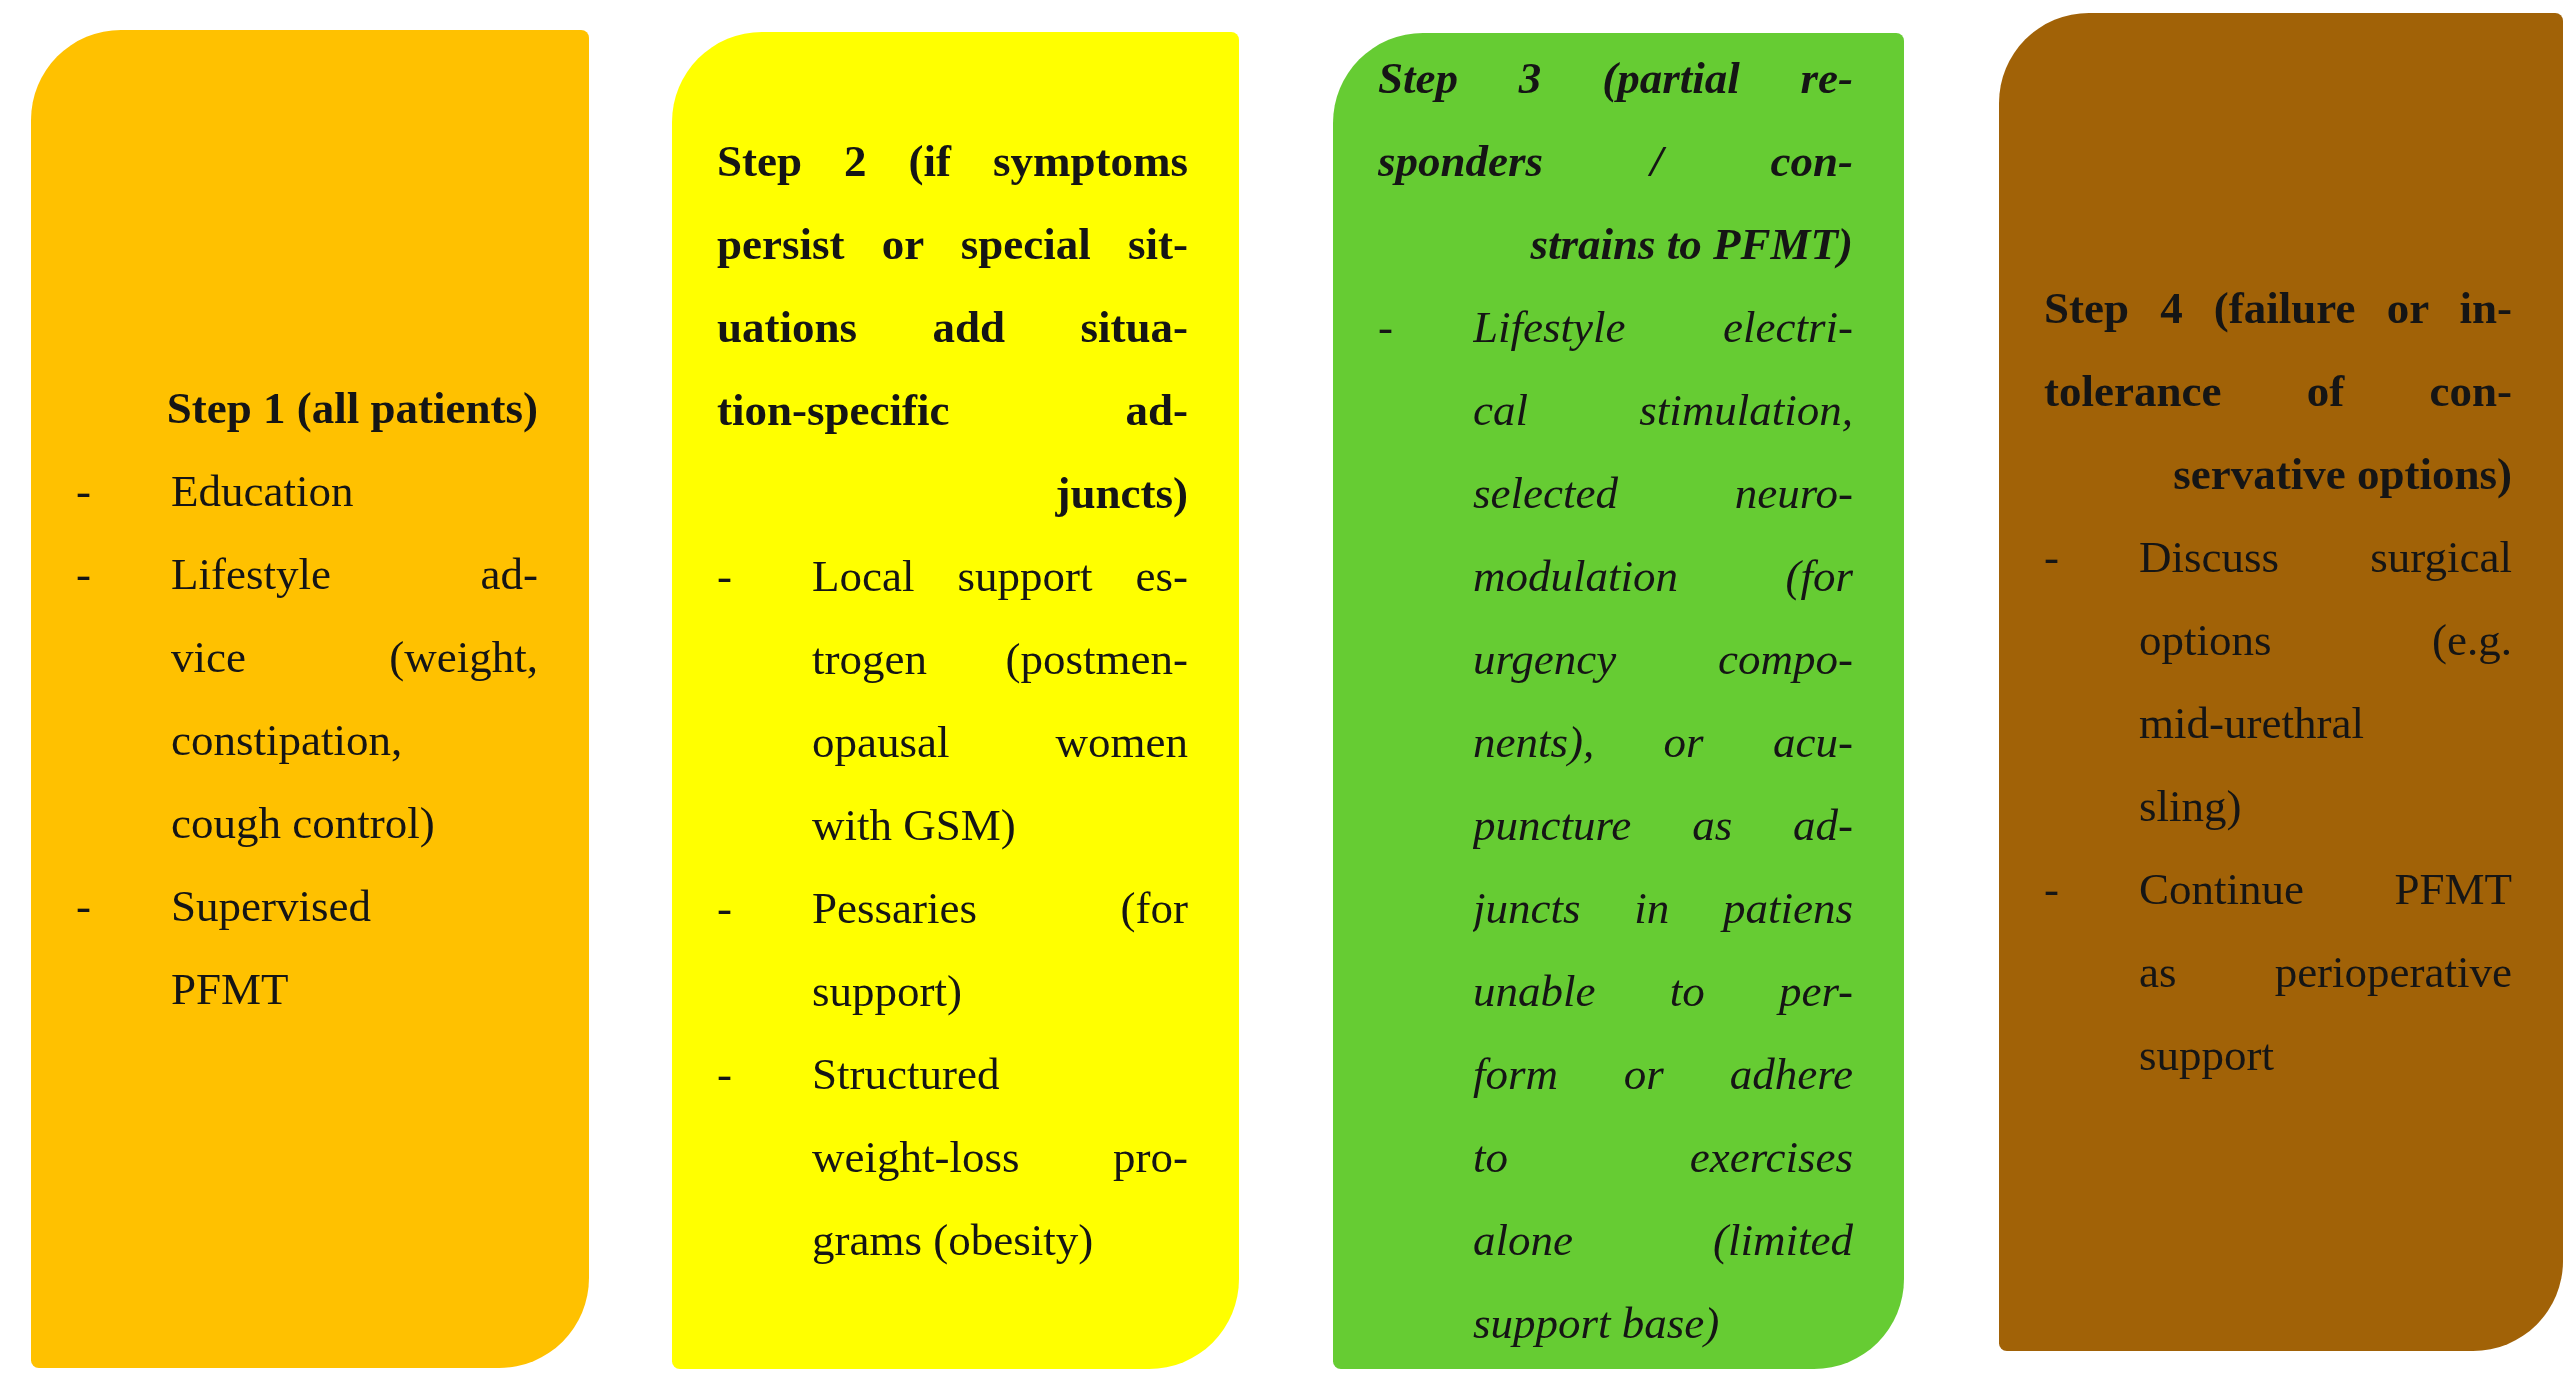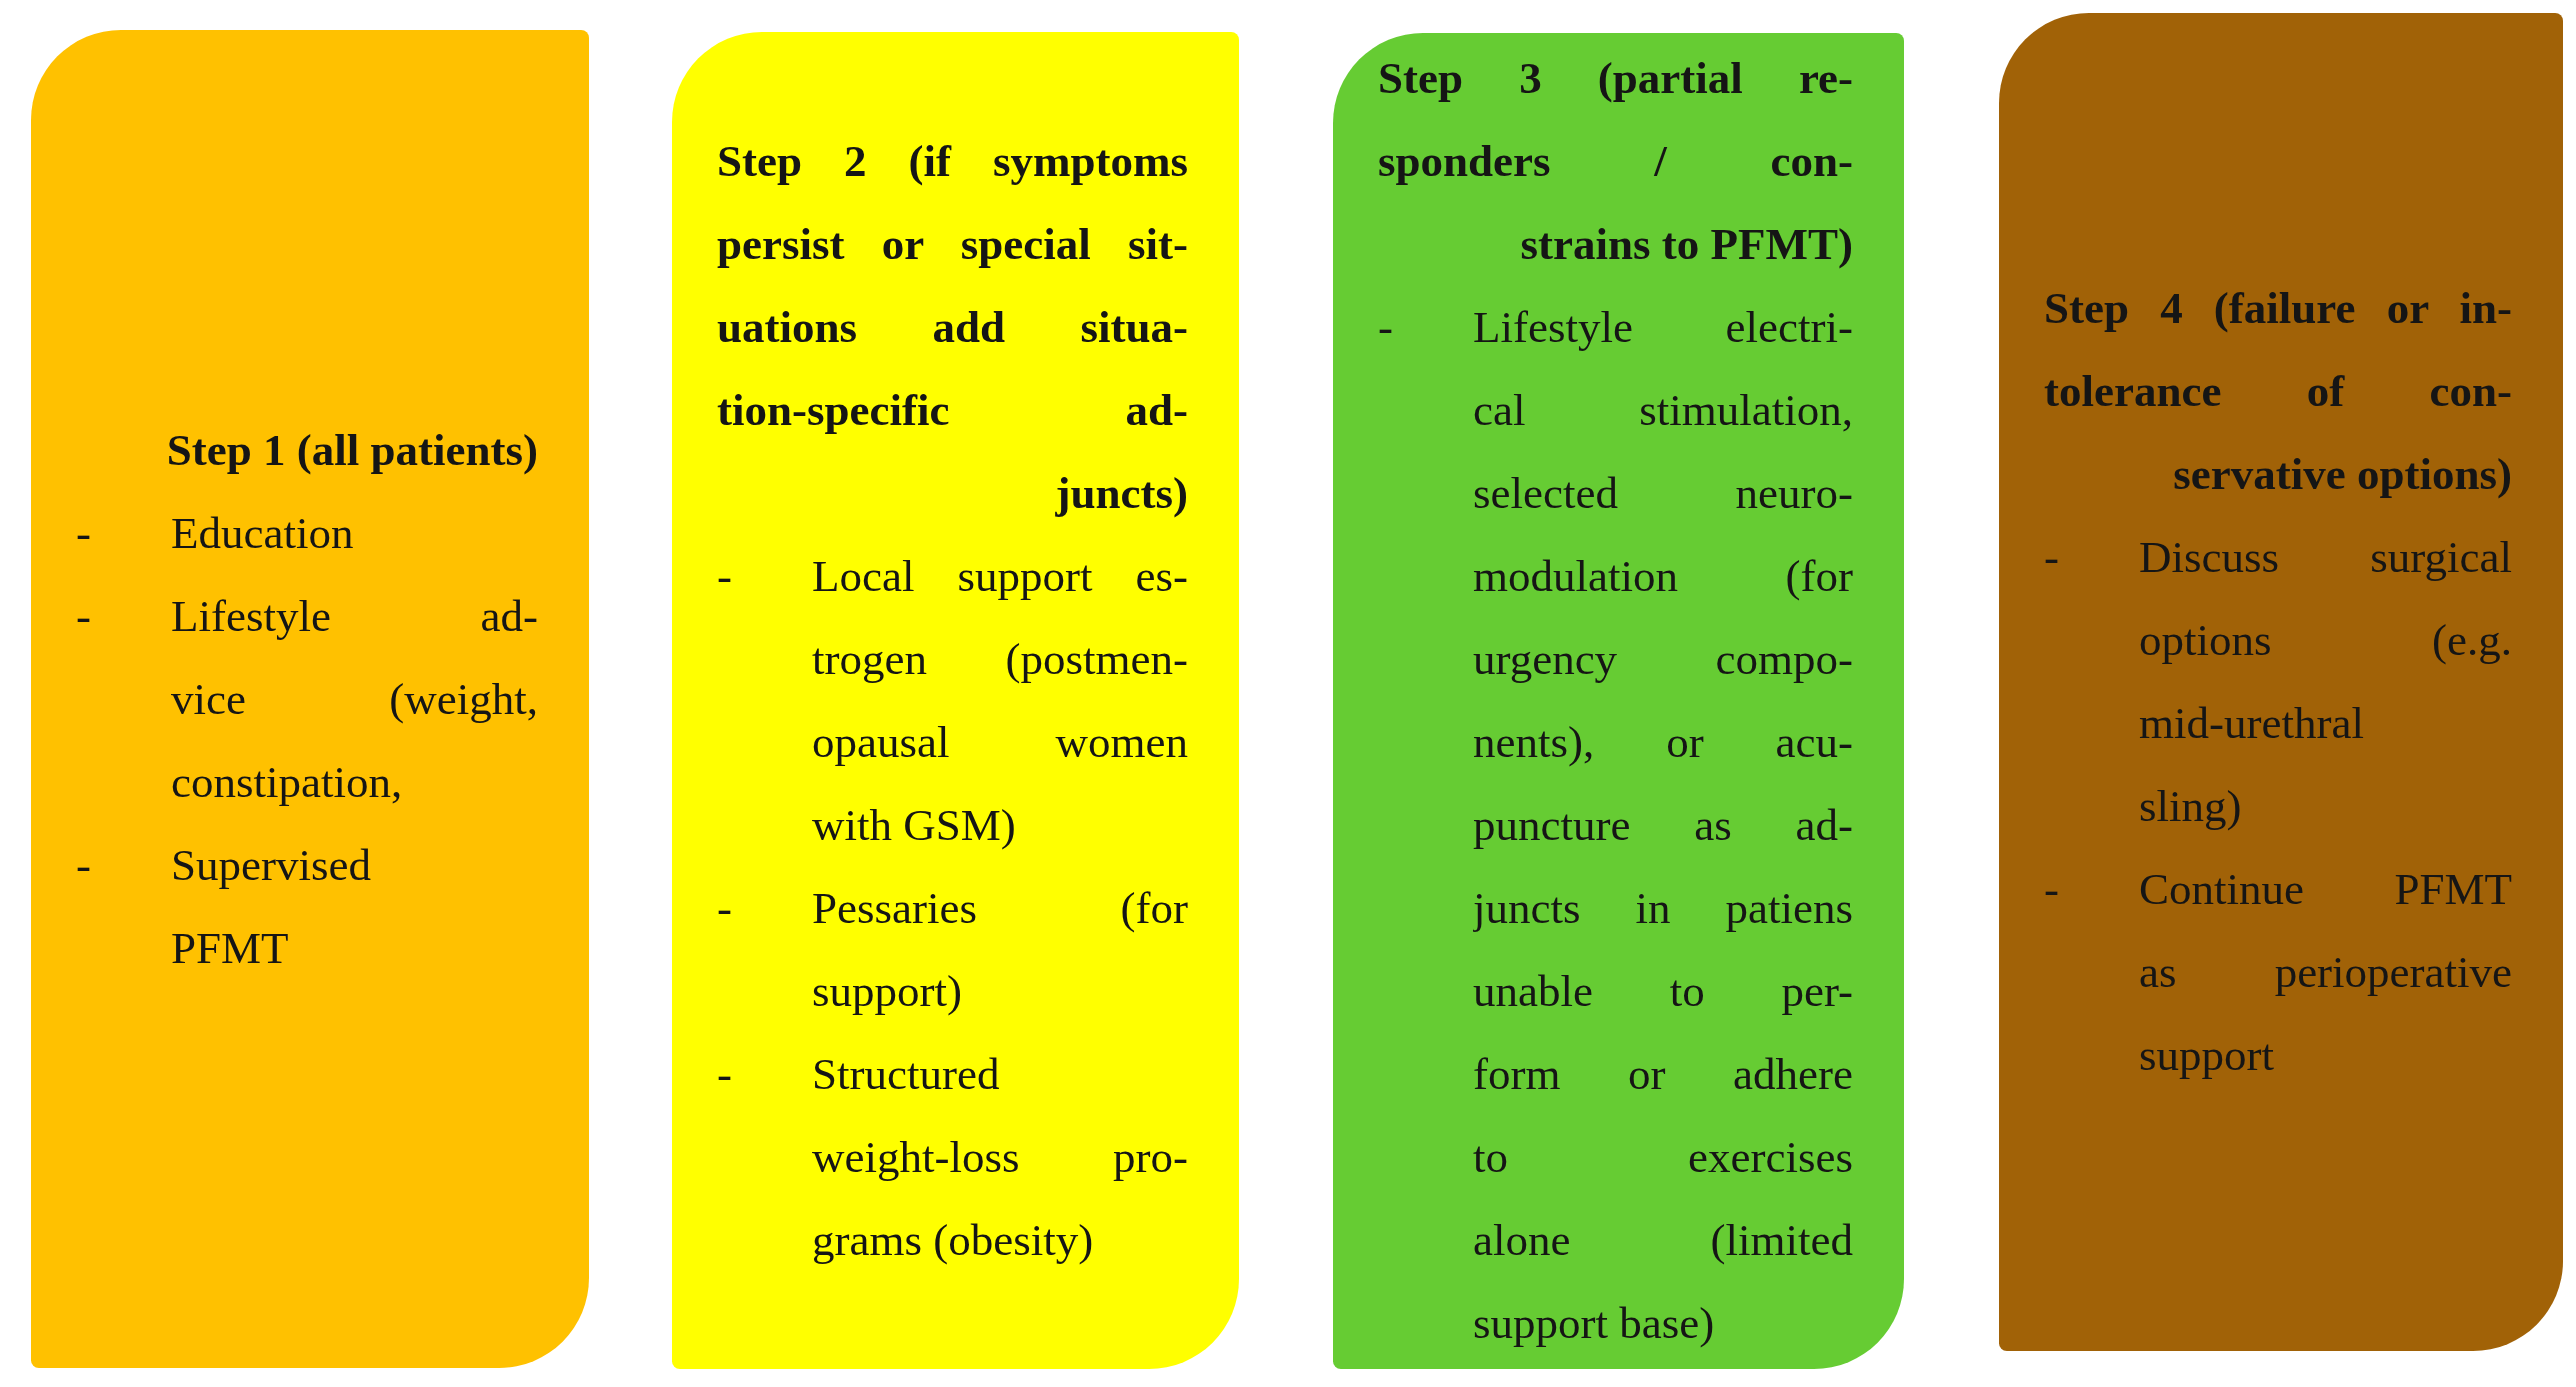--- a/index.html
+++ b/index.html
@@ -20,21 +20,21 @@
     position: absolute;
     border-radius: 90px 7.8px 90px 7.8px;
     display: flex;
     flex-direction: column;
     justify-content: center;
     padding: 0 51px 0 45px;
     box-sizing: border-box;
   }
   #card0 { left:  31px; top: 30px; width: 558px; height: 1338px; }
   #card1 { left: 672px; top: 32px; width: 567px; height: 1337px; }
-  #card2 { left: 1333px; top: 33px; width: 571px; height: 1336px; }
+  #card2 { left: 1333px; top: 33px; width: 571px; height: 1336px; font-style: italic; }
   #card3 { left: 1999px; top: 12.5px; width: 564px; height: 1338px; }
   .line {
     font-size: 45px;
     line-height: 83px;
     height: 83px;
     overflow: hidden;
   }
   .title { font-weight: bold; text-align: right; }
   .j { text-align: justify; }
   .j::after {
@@ -64,20 +64,21 @@
           <div class="itext">
             <div class="line">Education</div>
           </div>
         </div>
         <div class="item">
           <div class="dash">-</div>
           <div class="itext">
             <div class="line j">Lifestyle ad-</div>
             <div class="line j">vice (weight,</div>
             <div class="line j">constipation,</div>
+            <div class="line">cough control)</div>
           </div>
         </div>
         <div class="item">
           <div class="dash">-</div>
           <div class="itext">
             <div class="line j">Supervised</div>
             <div class="line">PFMT</div>
           </div>
         </div>
       </div>

